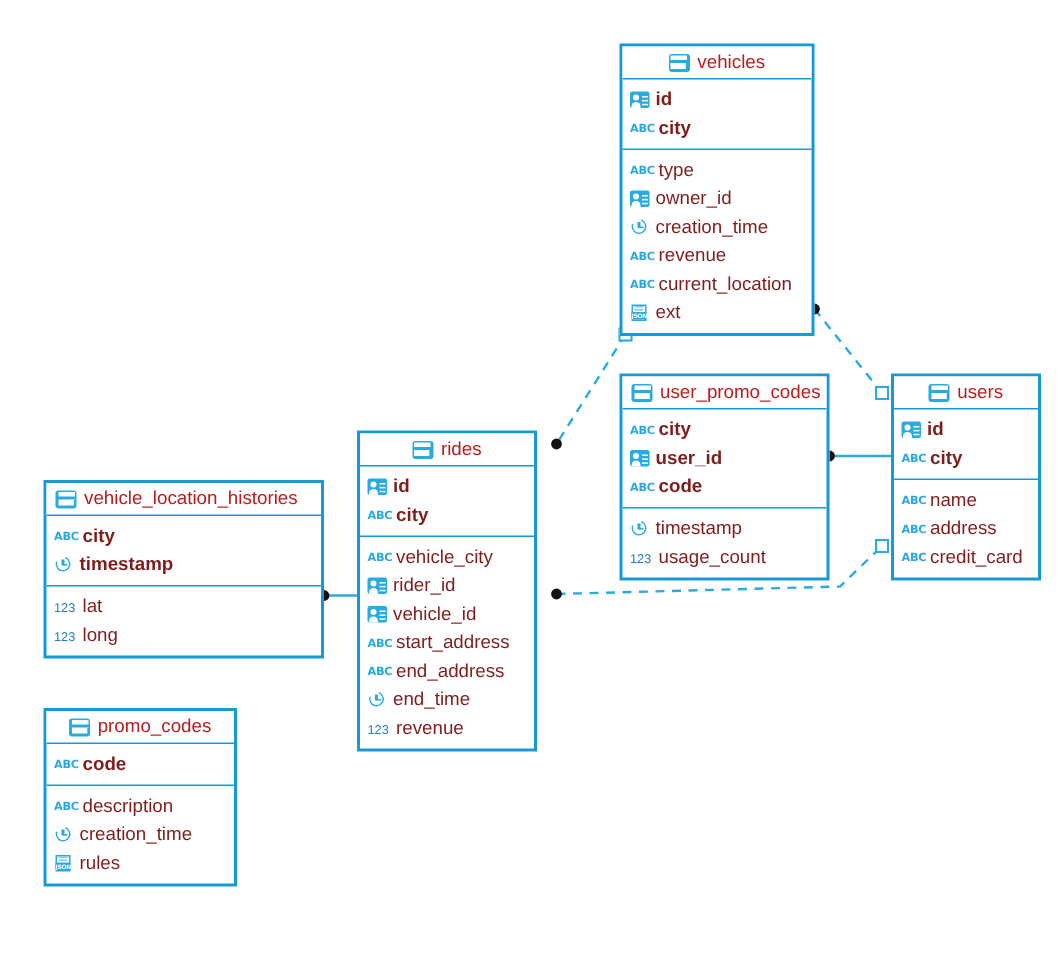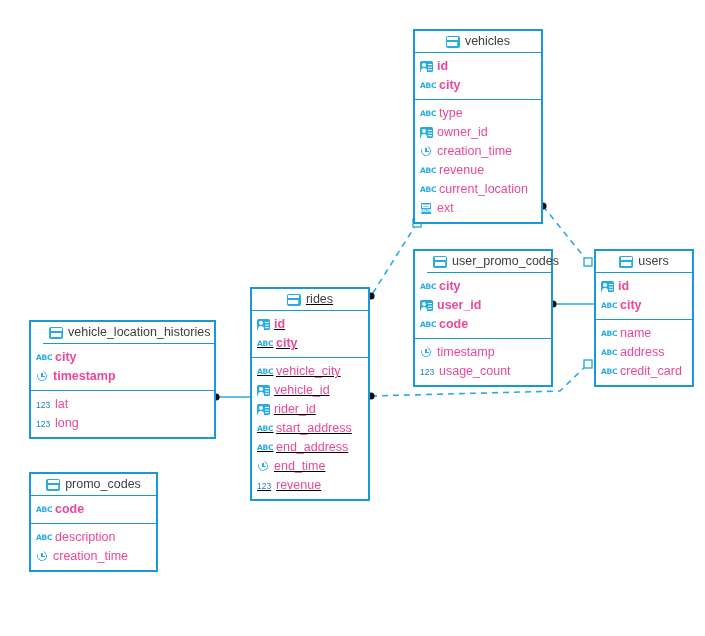--- a/index.html
+++ b/index.html
@@ -32,45 +32,45 @@
     height: 22px;
     display: flex;
     align-items: center;
     justify-content: center;
     gap: 5px;
     border-bottom: 1.5px solid #1899D6;
     box-sizing: border-box;
     padding: 0 6px;
     background: #fff;
   }
-  .ent-header.left { justify-content: flex-start; margin-left: 12px; }
+  .ent-header.left { justify-content: flex-start; }
   .ent-title {
     font-size: 12.5px;
-    color: #404040;
+    color: #b91c1c;
     white-space: nowrap;
     line-height: 1;
   }
   .ent-section {
     padding: 4px 0 4px 0;
     box-sizing: border-box;
   }
   .ent-section + .ent-section {
     border-top: 1.5px solid #1899D6;
   }
   .field {
     display: flex;
     align-items: center;
     gap: 4px;
     height: 19px;
     padding: 0 5px;
     white-space: nowrap;
   }
   .field-name {
     font-size: 12.5px;
-    color: #ec4899;
+    color: #7f1d1d;
     line-height: 1;
   }
   .field.key .field-name { font-weight: bold; }
 
   
   .ic { flex: 0 0 auto; display: inline-block; position: relative; }
 
   
   .ic-table {
     width: 14px; height: 12px;
@@ -357,21 +357,21 @@
           <div class="field">
             <span class="ic ic-abc">ABC</span>
             <span class="field-name">address</span>
           </div>
           <div class="field">
             <span class="ic ic-abc">ABC</span>
             <span class="field-name">credit_card</span>
           </div>
         </div>
       </div>
-      <div class="entity" style="left: 250px; top: 287px; width: 120px; text-decoration: underline;">
+      <div class="entity" style="left: 238px; top: 287px; width: 120px;">
         <div class="ent-header">
           <span class="ic ic-table">
             <i></i>
           </span>
           <span class="ent-title">rides</span>
         </div>
         <div class="ent-section">
           <div class="field key">
             <span class="ic ic-card">
               <i></i>
@@ -385,27 +385,27 @@
         </div>
         <div class="ent-section">
           <div class="field">
             <span class="ic ic-abc">ABC</span>
             <span class="field-name">vehicle_city</span>
           </div>
           <div class="field">
             <span class="ic ic-card">
               <i></i>
             </span>
+            <span class="field-name">rider_id</span>
+          </div>
+          <div class="field">
+            <span class="ic ic-card">
+              <i></i>
+            </span>
             <span class="field-name">vehicle_id</span>
-          </div>
-          <div class="field">
-            <span class="ic ic-card">
-              <i></i>
-            </span>
-            <span class="field-name">rider_id</span>
           </div>
           <div class="field">
             <span class="ic ic-abc">ABC</span>
             <span class="field-name">start_address</span>
           </div>
           <div class="field">
             <span class="ic ic-abc">ABC</span>
             <span class="field-name">end_address</span>
           </div>
           <div class="field">
@@ -467,16 +467,22 @@
           <div class="field">
             <span class="ic ic-abc">ABC</span>
             <span class="field-name">description</span>
           </div>
           <div class="field">
             <span class="ic ic-clock">
               <i></i>
             </span>
             <span class="field-name">creation_time</span>
           </div>
+          <div class="field">
+            <span class="ic ic-json">
+              <i></i>
+            </span>
+            <span class="field-name">rules</span>
+          </div>
         </div>
       </div>
     </div>
 </div>
 
 </body></html>

